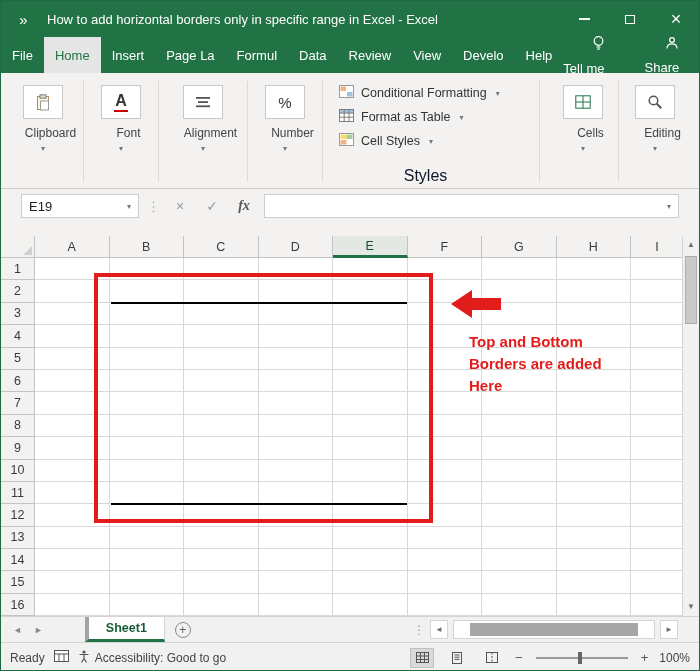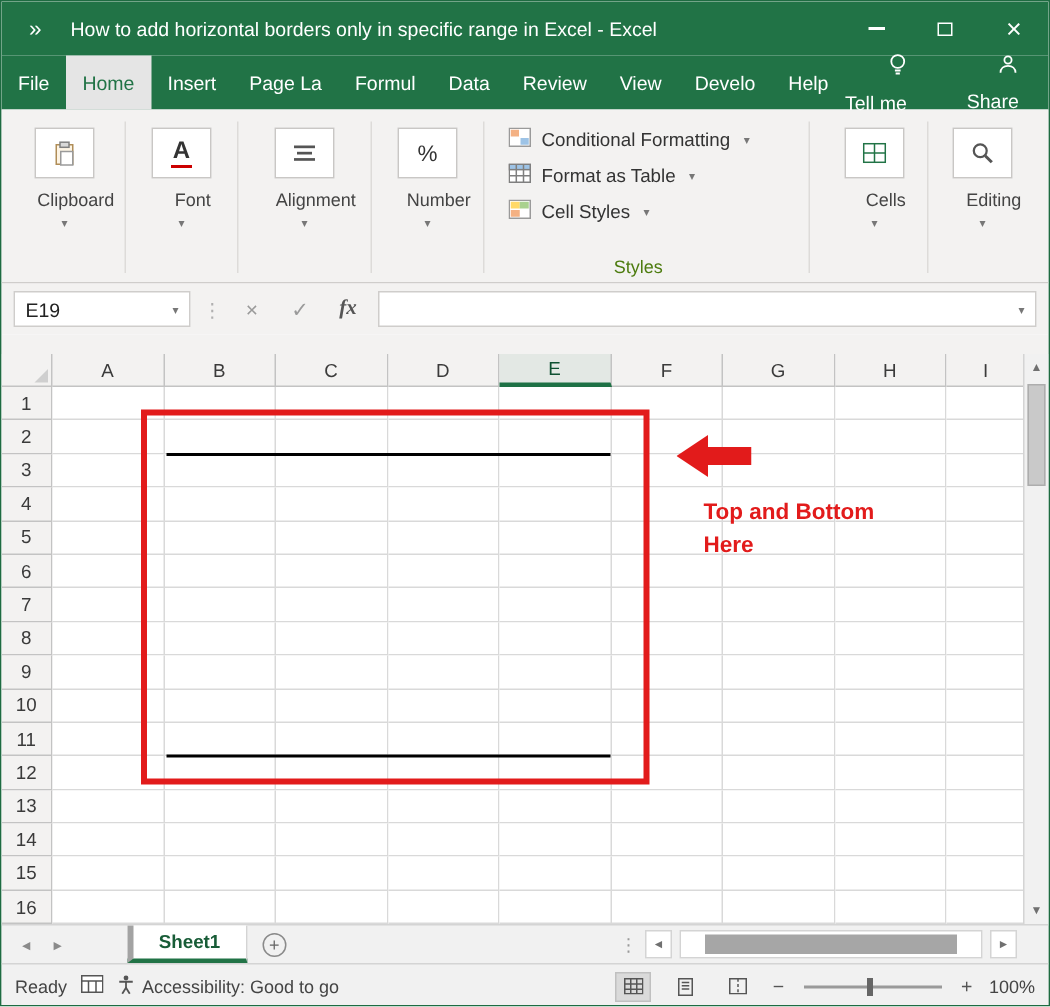--- a/index.html
+++ b/index.html
@@ -28,24 +28,24 @@
   .rgroup{display:flex;flex-direction:column;align-items:center;}
   .iconbox{width:40px;height:34px;background:#fff;border:1px solid #c9c7c5;display:flex;align-items:center;justify-content:center;margin-top:10px;}
   .glabel{font-size:12px;color:#444;margin-top:7px;white-space:nowrap;margin-left:15px;}
   .gchev{font-size:8px;color:#777;margin-top:4px;}
   .gsep{width:1px;background:#dddbd9;margin:6px 4px;}
   .fontA{font-size:16px;font-weight:bold;color:#333;border-bottom:2px solid #c00;line-height:1.1;padding:0 1px;}
   .pct{font-size:15px;color:#333;}
   .styles-group{position:relative;display:flex;flex-direction:column;padding:6px 10px 0 12px;}
   .styles-row{display:flex;align-items:center;gap:7px;font-size:12.5px;color:#333;height:24px;white-space:nowrap;}
   .styles-row .gchev{margin-top:0;margin-left:2px;}
-  .styles-label{position:absolute;bottom:3px;left:0;right:11px;text-align:center;font-size:12px;color:#4d7c0f;}
-
-  
-  .formularow{height:34px;background:#f3f2f1;display:flex;align-items:center;padding:0 8px;gap:8px;}
+  .styles-label{position:absolute;bottom:3px;left:0;right:11px;text-align:center;font-size:16px;color:#0f172a;}
+
+  
+  .formularow{height:34px;background:#f3f2f1;display:flex;align-items:center;padding:0 20px;gap:8px;}
   .namebox{width:118px;height:24px;background:#fff;border:1px solid #cfcdcb;display:flex;align-items:center;padding:0 7px;font-size:13px;color:#222;}
   .nb-chev{margin-left:auto;font-size:8px;color:#777;}
   .fdots{color:#b0b0b0;font-size:13px;}
   .fbtn{width:24px;text-align:center;color:#9a9a9a;font-size:14px;}
   .fx{font-style:italic;font-weight:bold;color:#555;font-family:"Liberation Serif",serif;font-size:14px;}
   .finput{flex:1;height:24px;background:#fff;border:1px solid #cfcdcb;display:flex;align-items:center;padding:0 7px;font-size:12px;color:#222;}
   .fi-chev{margin-left:auto;font-size:8px;color:#777;}
   .headergap{height:13px;background:#f3f2f1;}
 
   
@@ -444,20 +444,21 @@
     <div class="bline" id="bline-top"></div>
     <div class="bline" id="bline-bottom"></div>
 
     <div class="redarrow">
       <svg width="50" height="30" viewBox="0 0 50 30">
           <polygon points="0,15 21,1 21,9 50,9 50,21 21,21 21,29" fill="#e21b1b"></polygon>
         </svg>
     </div>
     <div class="redtext">
       <div>Top and Bottom</div>
+      <div>Borders are added</div>
       <div>Here</div>
     </div>
 
     <div class="vscroll">
       <span class="vs-arrow vs-up">▲</span>
       <div class="vthumb"></div>
       <span class="vs-arrow vs-down">▼</span>
     </div>
   </div>
 

